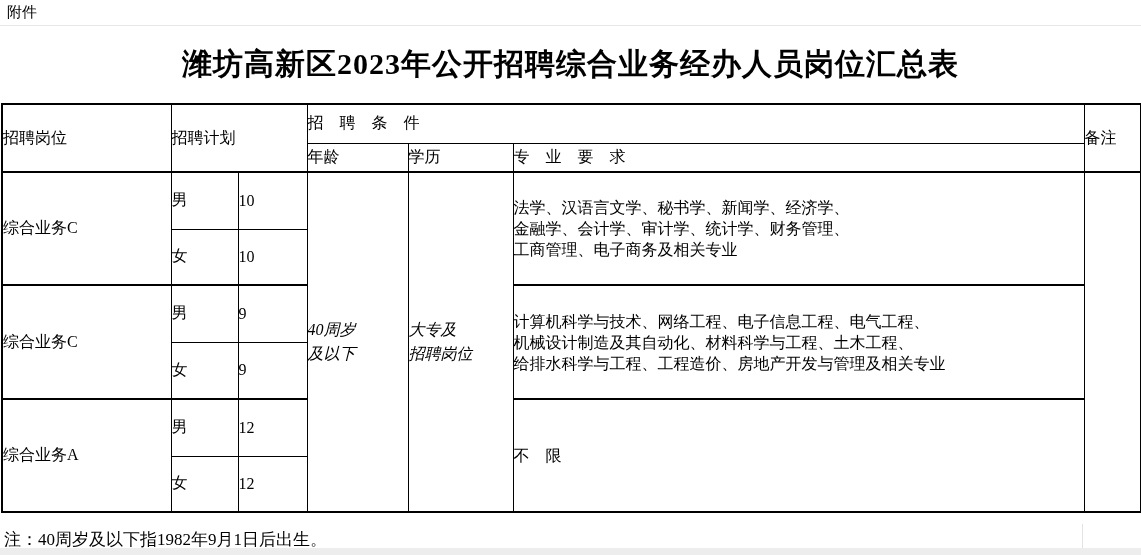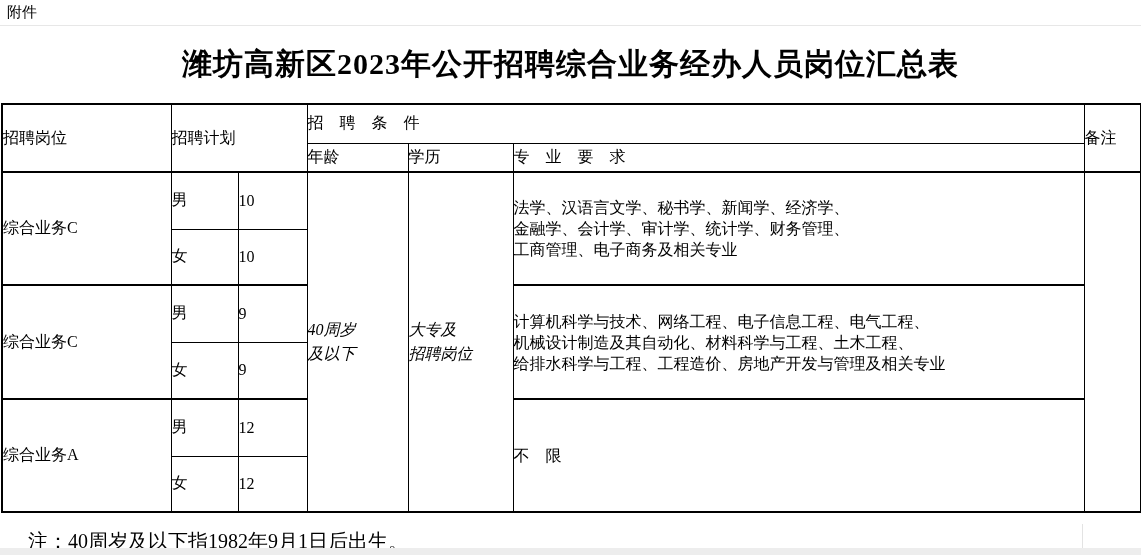--- a/index.html
+++ b/index.html
@@ -43,22 +43,21 @@
     font-size: 16px;
     white-space: pre-line;
     overflow: hidden;
   }
   tr.group-top td { border-top: 2px solid #000; }
   td.cell-major { font-size: 14px; line-height: 21px; }
   td.cell-age, td.cell-edu { font-size: 16px; line-height: 24px; font-style: italic; }
   td.hdr { font-size: 16px; }
   .footnote {
     position: absolute; left: 4px; top: 528px;
-    font-size: 20px;
-    margin-left: 24px;
+    font-size: 17px;
   }
   .grid-remnant {
     position: absolute; left: 1082px; top: 524px;
     width: 1px; height: 24px; background: #e3e3e3;
   }
   .bottom-strip {
     position: absolute; left: 0; bottom: 0;
     width: 1141px; height: 7px; background: #ededed;
   }
 </style>

